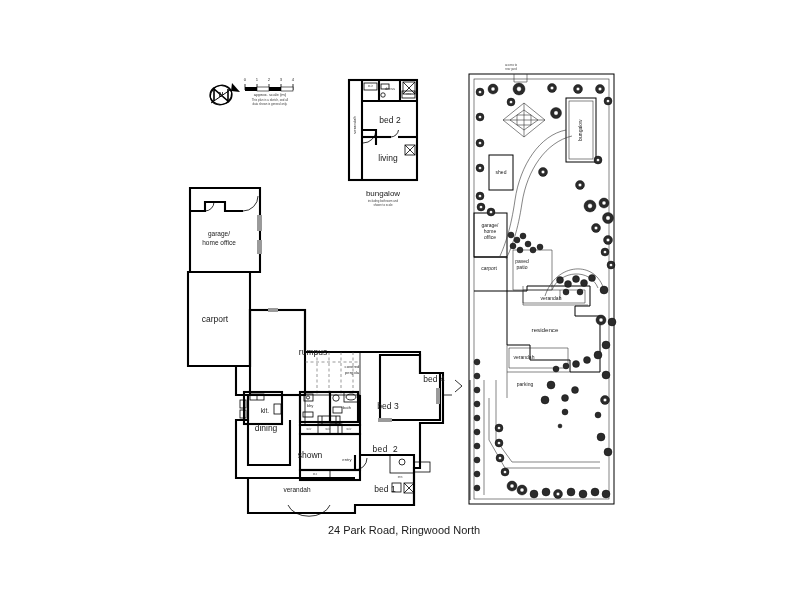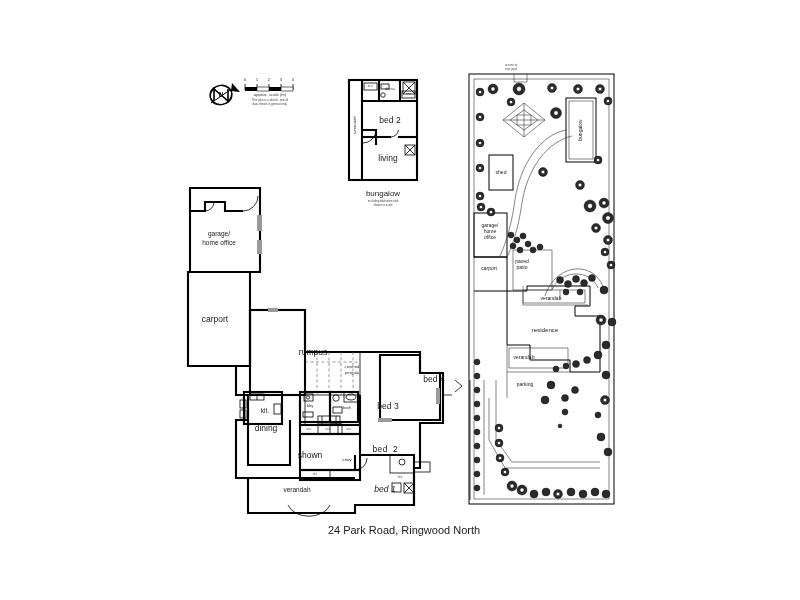--- a/index.html
+++ b/index.html
@@ -376,21 +376,21 @@
   <div class="lbl c t-tiny" style="left:352px;top:373px;">pergola</div>
   <div class="lbl c t-room-sm" style="left:265px;top:411px;">kit.</div>
   <div class="lbl c t-tiny" style="left:310px;top:406px;">ldry</div>
   <div class="lbl c t-tiny" style="left:347px;top:408px;">bath</div>
   <div class="lbl c t-room" style="left:266px;top:428px;">dining</div>
   <div class="lbl c t-room" style="left:310px;top:455px;">shown</div>
   <div class="lbl c t-room-sm" style="left:297px;top:490px;">verandah</div>
   <div class="lbl c t-tiny" style="left:347px;top:460px;">entry</div>
   <div class="lbl c t-tiny" style="left:345px;top:456px;opacity:0;">pantry</div>
   <div class="lbl c t-micro" style="left:400px;top:478px;">ens</div>
-  <div class="lbl c t-room" style="left:385px;top:489px;font-style:italic;">bed 1</div>
+  <div class="lbl c t-room" style="left:385px;top:489px;">bed 1</div>
   <div class="lbl c t-room" style="left:385px;top:450px;font-family:Liberation Mono, monospace;">bed 2</div>
   <div class="lbl c t-room" style="left:388px;top:406px;">bed 3</div>
   <div class="lbl c t-room" style="left:424px;top:379px;padding-left:20px;">bed 4</div>
   <div class="lbl c t-micro" style="left:309px;top:429.5px;">w.i.r</div>
   <div class="lbl c t-micro" style="left:328px;top:429.5px;">w.i.r</div>
   <div class="lbl c t-micro" style="left:349px;top:429.5px;">w.i.r</div>
   <div class="lbl c t-micro" style="left:315px;top:474.5px;">w.c</div>
 
   <div class="lbl c t-micro" style="left:511px;top:66px;">access to</div>
   <div class="lbl c t-micro" style="left:511px;top:70px;">rear yard</div>

